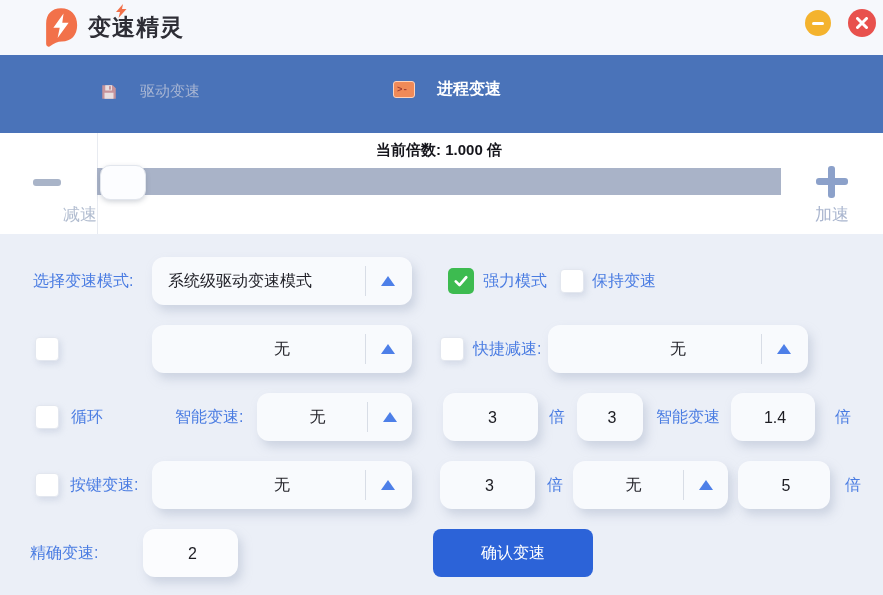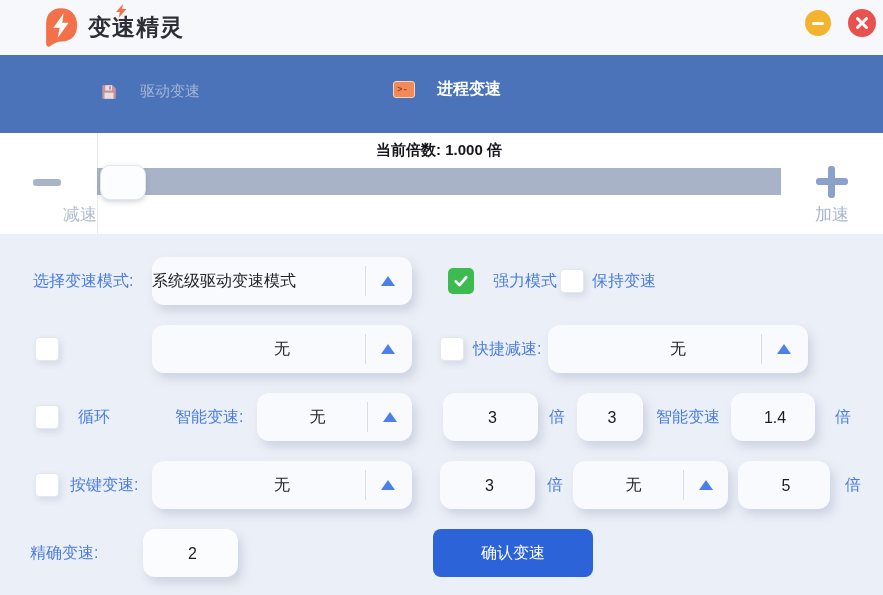--- a/index.html
+++ b/index.html
@@ -44,21 +44,21 @@
   .plus-icon{left:816px;top:33px;width:32px;height:32px;}
   .plus-icon::before{content:"";position:absolute;left:0;top:12px;width:32px;height:7px;border-radius:3px;background:#8ca1ca;}
   .plus-icon::after{content:"";position:absolute;left:12px;top:0;width:7px;height:32px;border-radius:3px;background:#8ca1ca;}
   .inc-label{left:799px;top:70px;width:66px;text-align:center;font-size:17px;color:#aab6cf;}
   .side-btn{cursor:pointer;}
 
   
   .box{background:#f8fafd;border-radius:12px;height:48px;box-shadow:4px 6px 10px rgba(175,185,206,.5);box-sizing:border-box;}
   .dd-text{height:48px;line-height:48px;font-size:16px;color:#23232a;}
   .dd-center{text-align:center;}
-  .dd-left{padding-left:0;text-align:left;}
+  .dd-left{padding-left:16px;text-align:left;}
   .divider{position:absolute;width:1px;top:9px;bottom:9px;background:#d8dde6;}
   .tri{position:absolute;width:0;height:0;border-left:7px solid transparent;border-right:7px solid transparent;
     border-bottom:10px solid #4d7fe8;top:19px;cursor:pointer;}
   .cb{width:24px;height:24px;background:#ffffff;border:1px solid #e3e7ef;border-radius:4px;
     box-shadow:2px 3px 6px rgba(176,186,207,.4);cursor:pointer;box-sizing:border-box;}
   .cb-checked{width:26px;height:26px;background:#3dbb50;border-radius:5px;display:flex;align-items:center;justify-content:center;cursor:pointer;}
   .blabel{height:48px;line-height:48px;font-size:16px;color:#4a7ce2;white-space:nowrap;}
   .num-input{border:none;outline:none;text-align:center;font-size:16px;color:#1c1c22;background:transparent;width:100%;height:100%;font-family:inherit;}
   .btn{height:48px;border-radius:8px;color:#ffffff;font-size:16px;text-align:center;line-height:48px;cursor:pointer;}
   .btn-restore{background:#f24b4b;}
@@ -120,40 +120,40 @@
   <div class="abs box" style="left:152px;top:257px;width:260px;">
     <div class="dd-text dd-left">系统级驱动变速模式</div>
     <div class="divider" style="right:46px;"></div>
     <div class="tri" style="right:17px;"></div>
   </div>
   <div class="abs cb-checked" style="left:448px;top:268px;">
     <svg width="18" height="18" viewBox="0 0 24 24">
       <path d="M5 12.5 L10 17.5 L19 7" stroke="#ffffff" stroke-width="3.6" fill="none" stroke-linecap="round" stroke-linejoin="round"></path>
     </svg>
   </div>
-  <div class="abs blabel" style="left:493px;top:257px;">强力模式</div>
+  <div class="abs blabel" style="left:483px;top:257px;">强力模式</div>
   <div class="abs cb" style="left:560px;top:269px;"></div>
   <div class="abs blabel" style="left:592px;top:257px;">保持变速</div>
 
   <div class="abs cb" style="left:35px;top:337px;"></div>
   <div class="abs box" style="left:152px;top:325px;width:260px;">
     <div class="dd-text dd-center">无</div>
     <div class="divider" style="right:46px;"></div>
     <div class="tri" style="right:17px;"></div>
   </div>
   <div class="abs cb" style="left:440px;top:337px;"></div>
   <div class="abs blabel" style="left:473px;top:325px;">快捷减速:</div>
   <div class="abs box" style="left:548px;top:325px;width:260px;">
     <div class="dd-text dd-center">无</div>
     <div class="divider" style="right:46px;"></div>
     <div class="tri" style="right:17px;"></div>
   </div>
 
   <div class="abs cb" style="left:35px;top:405px;"></div>
-  <div class="abs blabel" style="left:78px;top:393px;font-family:Liberation Serif, serif;">循环</div>
+  <div class="abs blabel" style="left:71px;top:393px;font-family:Liberation Serif, serif;">循环</div>
   <div class="abs blabel" style="left:175px;top:393px;">智能变速:</div>
   <div class="abs box" style="left:257px;top:393px;width:155px;">
     <div class="dd-text dd-center" style="padding-right:34px;">无</div>
     <div class="divider" style="right:44px;"></div>
     <div class="tri" style="right:15px;"></div>
   </div>
   <div class="abs box" style="left:443px;top:393px;width:95px;">
     <input class="num-input" value="3" style="">
   </div>
   <div class="abs blabel" style="left:549px;top:393px;">倍</div>

